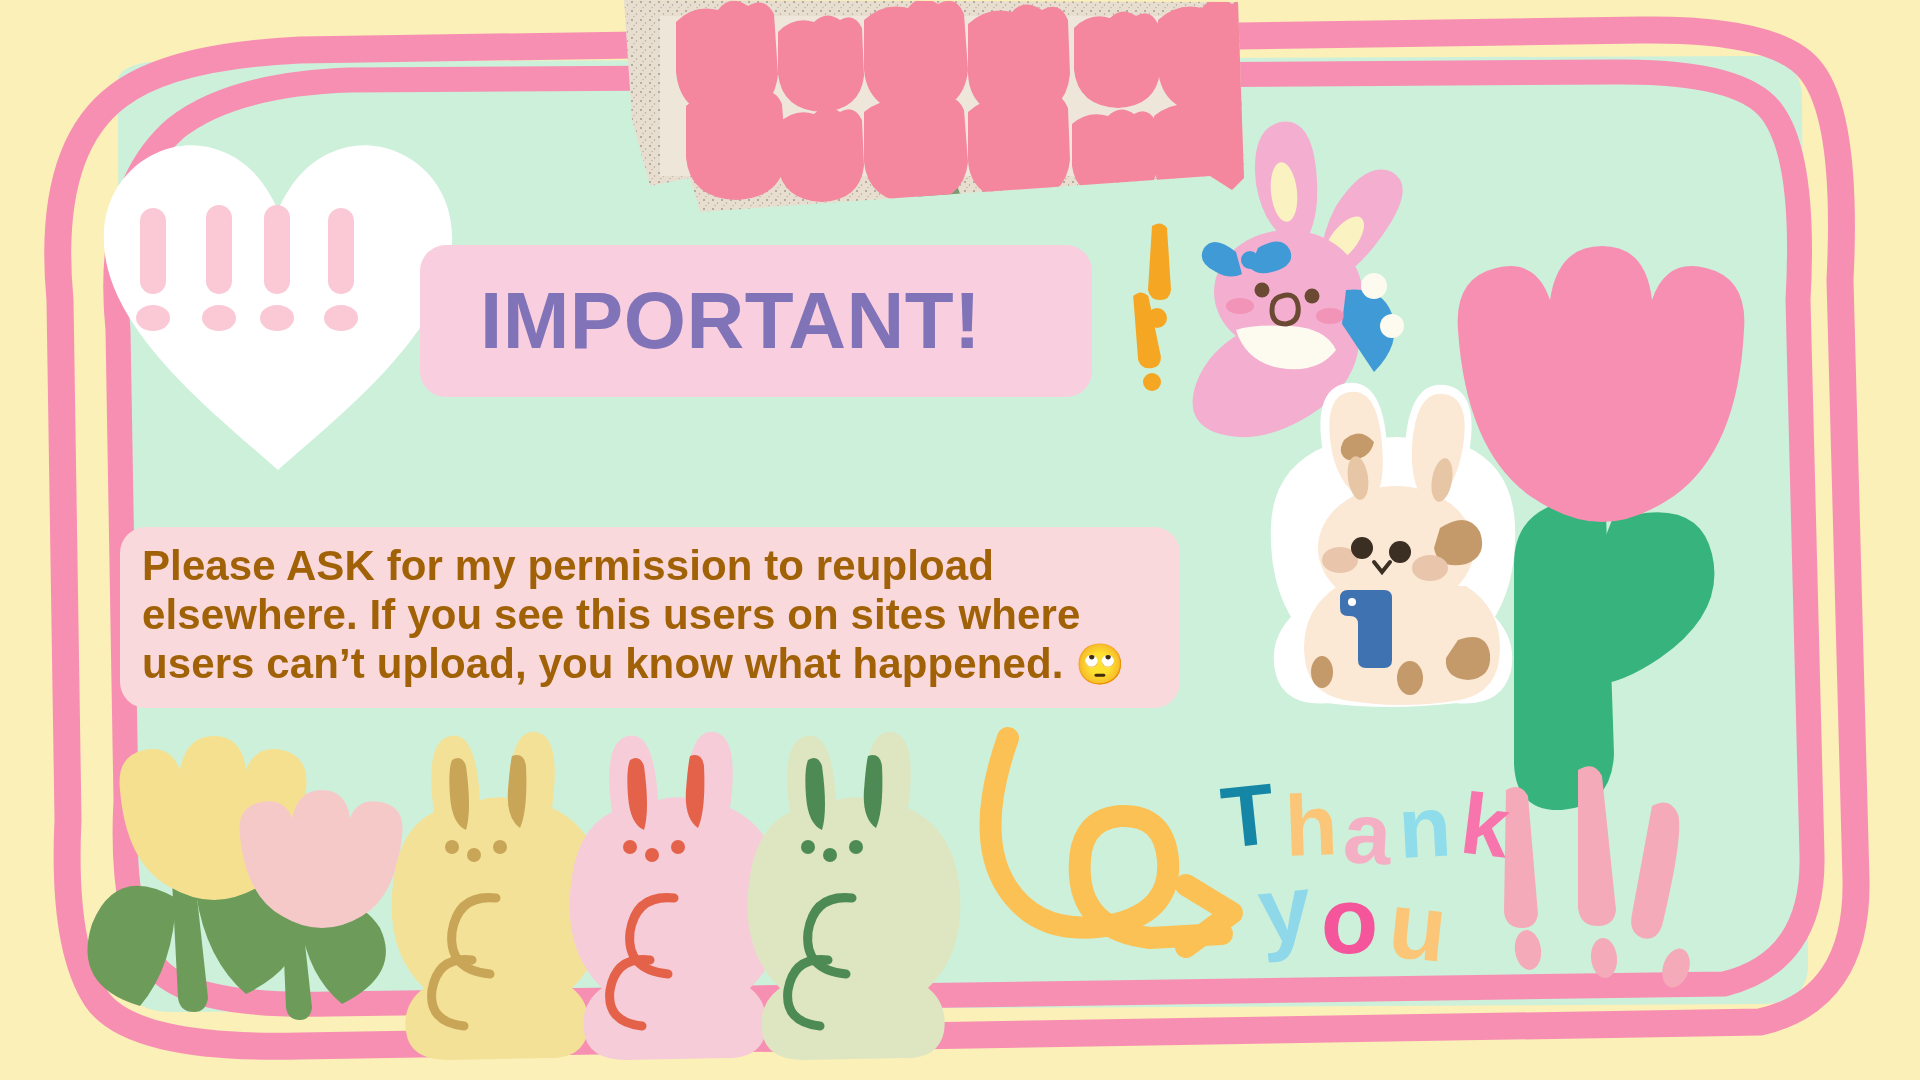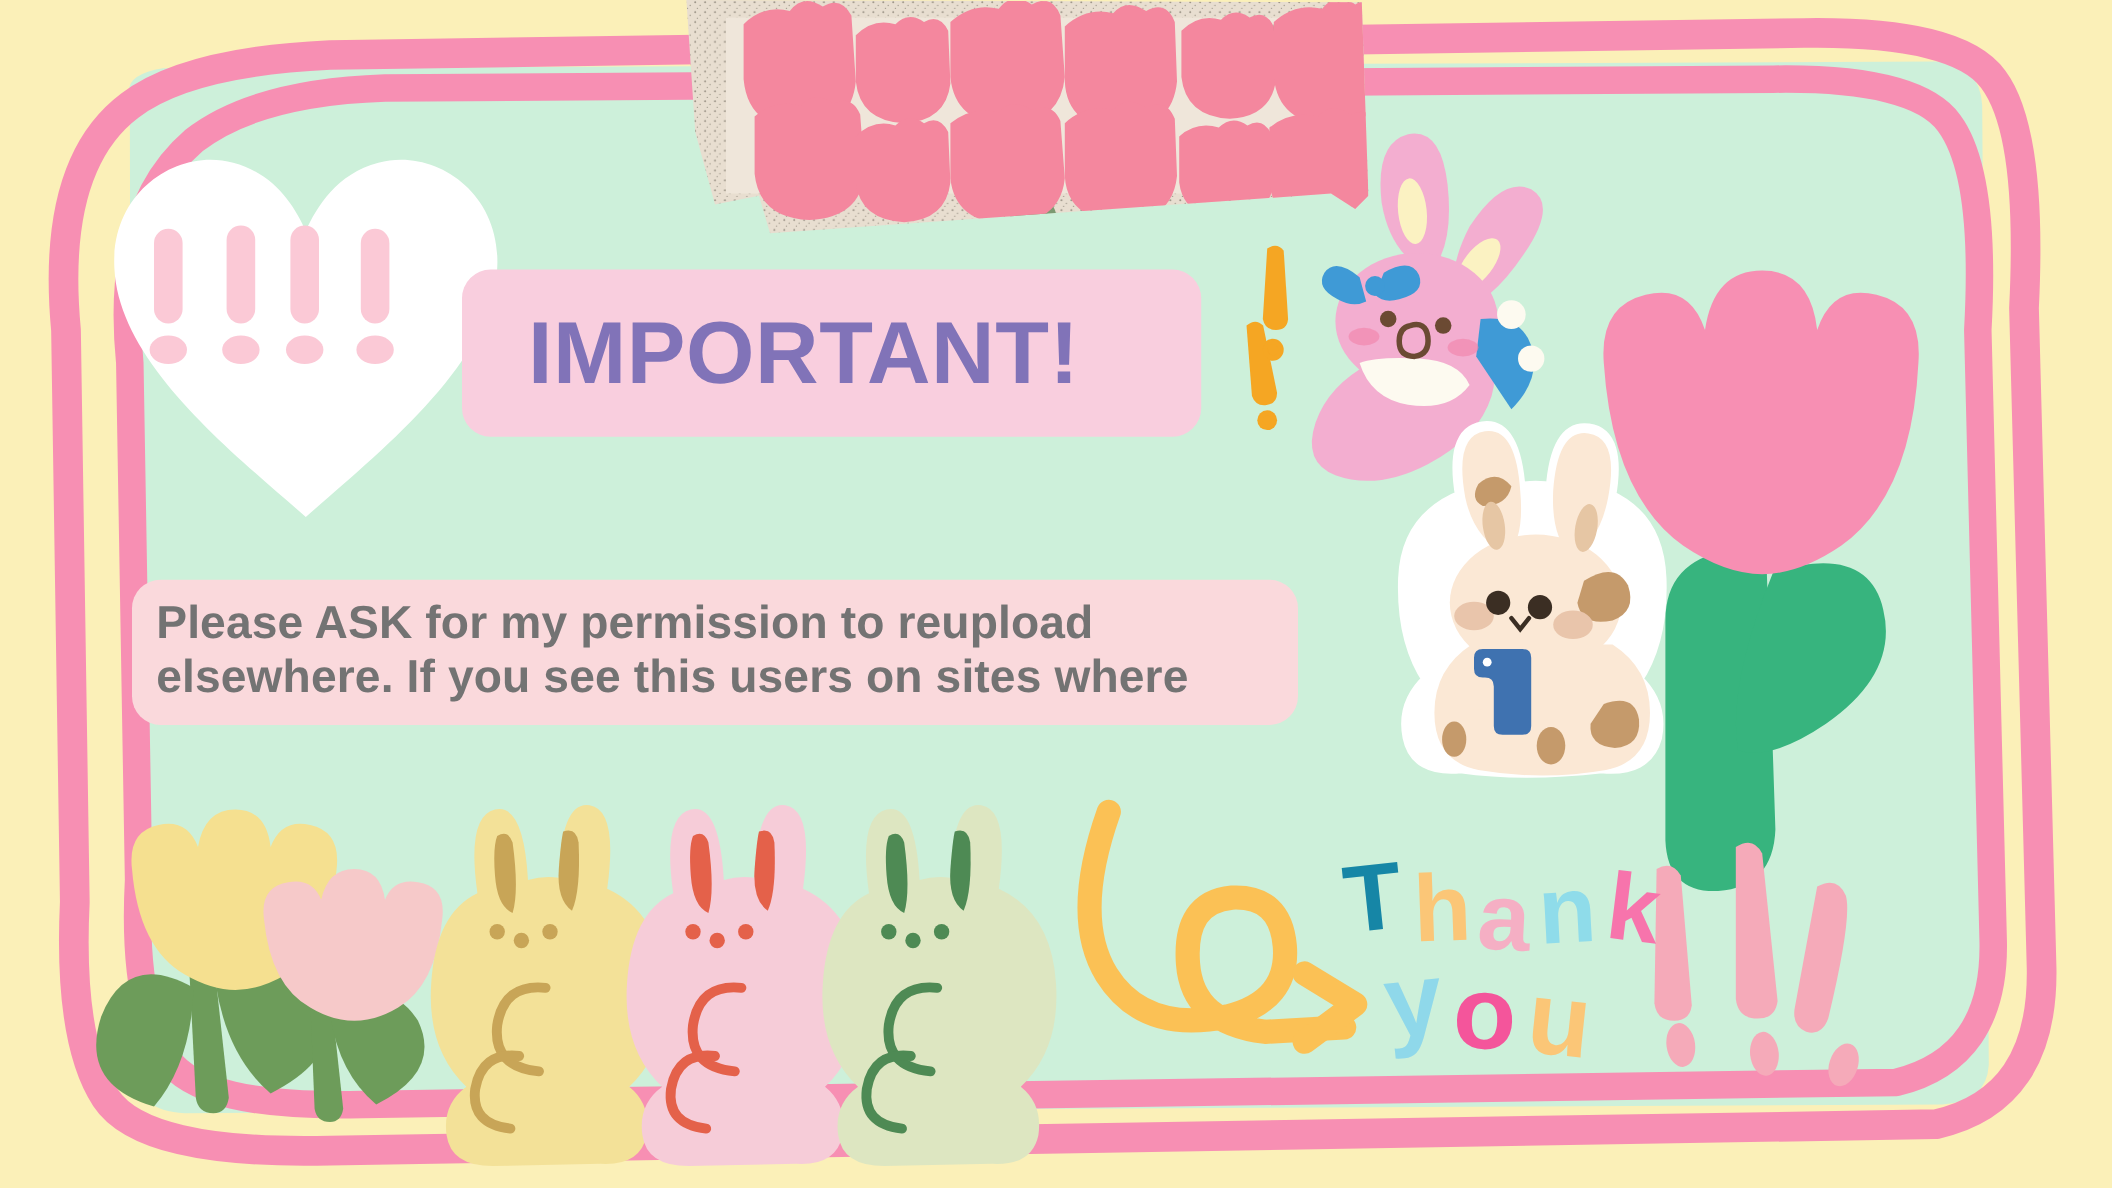--- a/index.html
+++ b/index.html
@@ -40,21 +40,21 @@
     left:120px; top:527px; width:1060px;
     padding:14px 22px 20px 22px;
     border-radius:26px;
     background:#fad9dc;
   }
   #message-text {
     font-family:"Liberation Sans", sans-serif;
     font-weight:700;
     font-size:42px;
     line-height:1.17;
-    color:#737373;
+    color:#a16207;
     letter-spacing:0.1px;
   }
   #message-text .emoji { font-size:40px; }
 </style>
 </head>
 <body>
 
 <div id="banner">
 
   <div class="layer">
@@ -150,20 +150,24 @@
   </div>
 
   <div id="important-banner" class="abs">
     <div id="important-title">IMPORTANT!</div>
   </div>
 
   <div id="message-box" class="abs">
     <div id="message-text">
       <div> Please ASK for my permission to reupload</div>
       <div>elsewhere. If you see this users on sites where</div>
+      <div>
+        <span>users can’t upload, you know what happened.</span>
+        <span class="emoji">🙄</span>
+      </div>
     </div>
   </div>
 
   <div class="layer">
     <svg viewBox="0 0 1920 1080" xmlns="http://www.w3.org/2000/svg">
       <g>
         <g fill="#f5a623">
           <path d="M1152,226 q9,-6 15,2 l4,62 q-1,10 -11,10 q-10,0 -12,-10z"></path>
           <circle cx="1157" cy="318" r="10"></circle>
           <path d="M1162,226 q9,-6 15,2 l4,62 q-1,10 -11,10 q-10,0 -12,-10z" transform="translate(-20,68) rotate(-8 1172 290)"></path>

